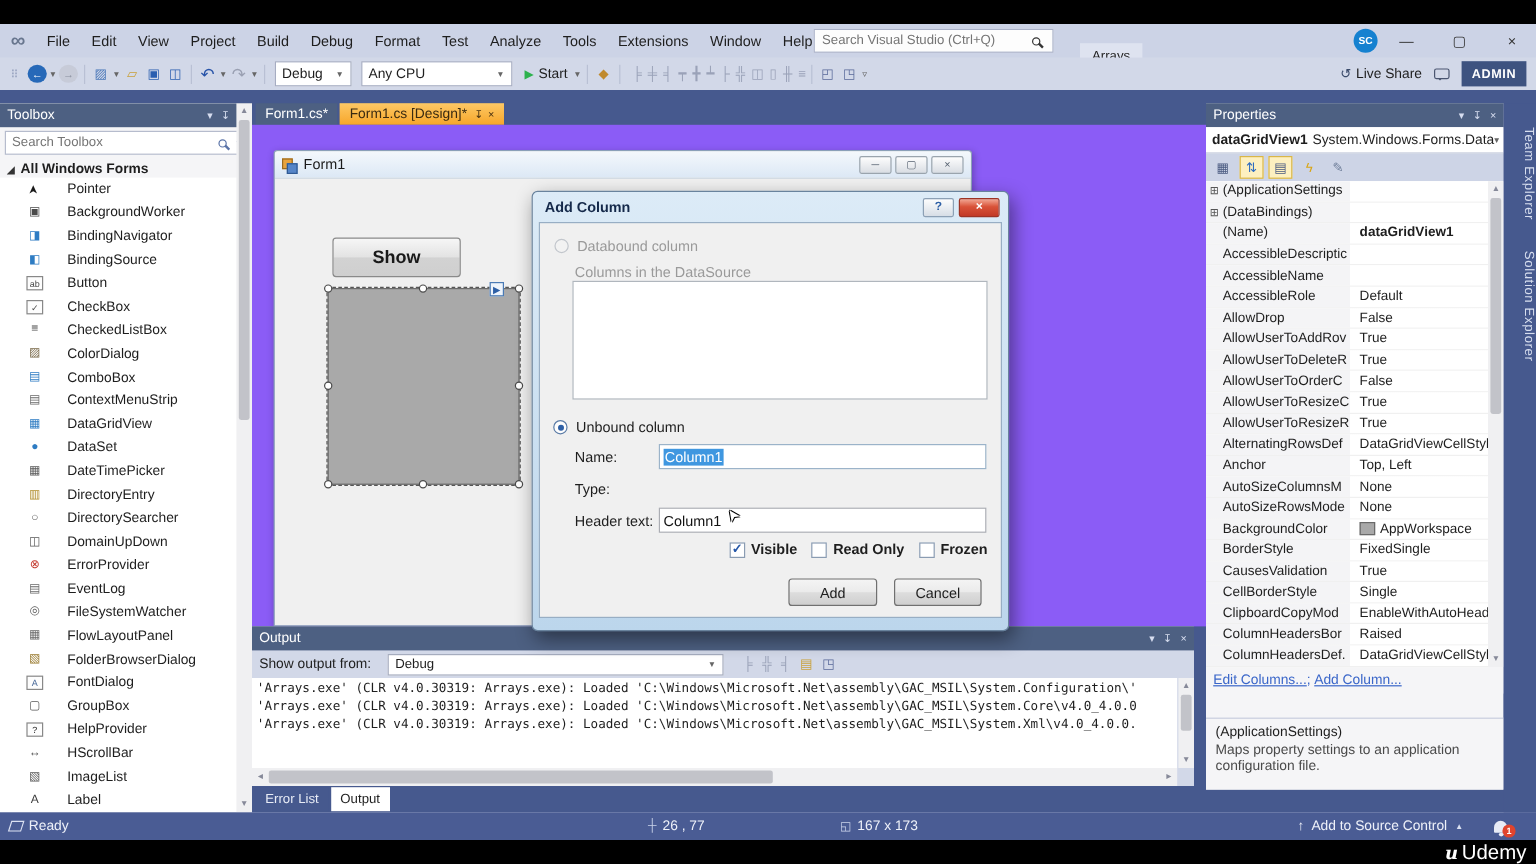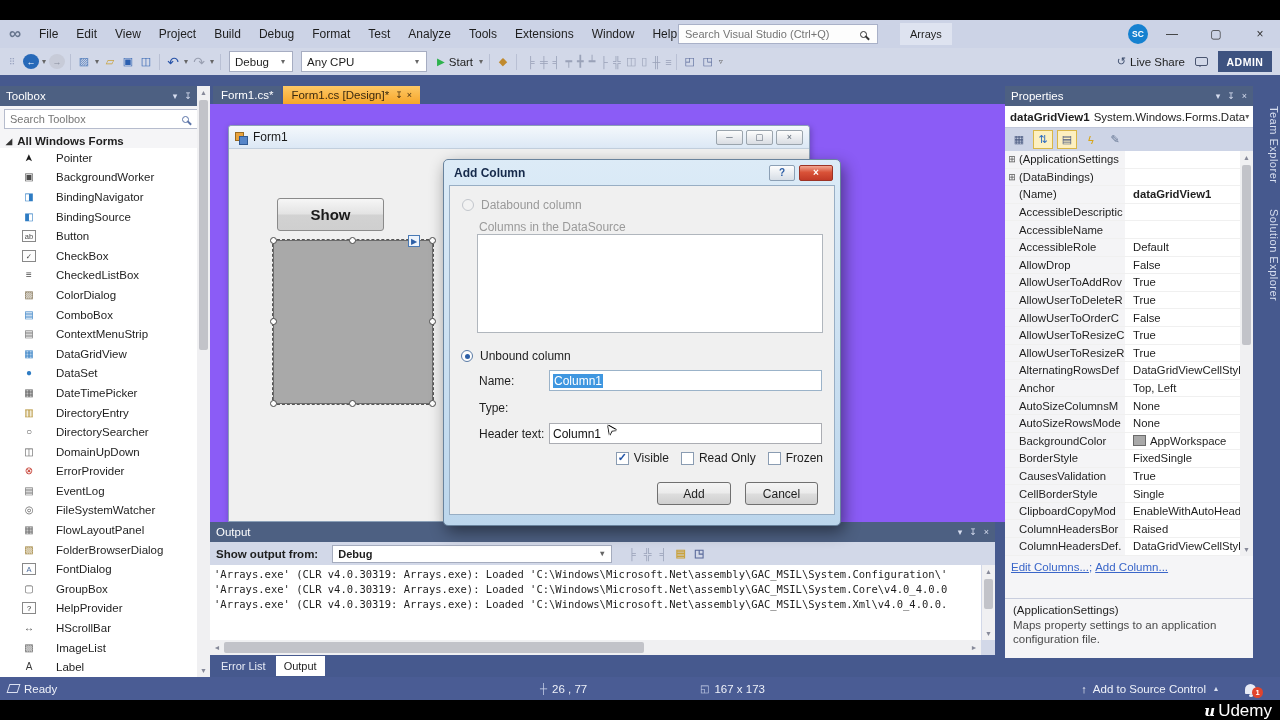--- a/index.html
+++ b/index.html
@@ -11,21 +11,21 @@
   
   .titlebar { position:absolute; left:0; top:0; width:1280px; height:28px; background:#ccd3e6; display:flex; align-items:center; }
   .vs-logo { width:30px; text-align:center; font-size:17px; color:#68768e; font-weight:bold; }
   .menubar { display:flex; height:100%; align-items:center; }
   .menu-item { padding:0 9px; font-size:12px; color:#1e1e1e; height:100%; display:flex; align-items:center; cursor:default; }
   .tb-search { position:absolute; left:678px; top:4px; width:200px; height:20px; background:#fdfdfd; border:1px solid #a9b1c8; display:flex; align-items:center; }
   .tb-search input { border:none; outline:none; flex:1; font-size:11px; color:#444; padding:0 6px; background:transparent; font-family:"Liberation Sans",sans-serif; }
   .mag { display:inline-block; width:7px; height:7px; border:1.5px solid currentColor; border-radius:50%; position:relative; flex:none; }
   .mag::after { content:""; position:absolute; width:5px; height:1.5px; background:currentColor; transform:rotate(45deg); right:-4px; bottom:-2px; }
   .tb-search .mag { color:#333; margin-right:10px; }
-  .project-chip { position:absolute; left:900px; top:3px; height:22px; padding:0 10px; background:#dee3f0; font-size:11px; color:#1e1e1e; display:flex; align-items:center; }
+  .project-chip { position:absolute; left:900px; top:16px; height:22px; padding:0 10px; background:#dee3f0; font-size:11px; color:#1e1e1e; display:flex; align-items:center; }
   .avatar { position:absolute; left:1128px; top:4px; width:20px; height:20px; border-radius:50%; background:#1581d0; color:#fff; font-size:8.5px; font-weight:bold; display:flex; align-items:center; justify-content:center; }
   .win-btn { position:absolute; top:0; width:40px; height:28px; display:flex; align-items:center; justify-content:center; font-size:12px; color:#333; }
   .win-min { left:1152px; } .win-max { left:1196px; } .win-close { left:1240px; }
 
   
   .toolbar { position:absolute; left:0; top:28px; width:1280px; height:27px; background:#d2d8e8; display:flex; align-items:center; font-size:12px; color:#1e1e1e; }
   .ti { display:inline-flex; align-items:center; justify-content:center; min-width:16px; height:20px; margin:0 1px; font-size:12px; }
   .grip { color:#9aa4c0; font-size:9px; letter-spacing:-2px; margin:0 3px; }
   .circ { width:15px; height:15px; border-radius:50%; display:inline-flex; align-items:center; justify-content:center; font-size:9px; color:#fff; }
   .circ.back { background:#2769b8; }
@@ -94,21 +94,21 @@
   .show-btn { position:absolute; left:48px; top:72px; width:107px; height:33px; background:linear-gradient(#f6f6f6,#e3e3e3 48%,#d2d2d2 52%,#cfcfcf); border:1px solid #8a8a8a; border-radius:3px; font-size:15px; font-weight:600; color:#1a1a1a; display:flex; align-items:center; justify-content:center; }
   .dgv { position:absolute; left:44px; top:114px; width:160px; height:164px; background:#a9a9a9; border:1px solid #6b6b6b; outline:1px dashed #555; }
   .handle { position:absolute; width:7px; height:7px; border-radius:50%; background:#fff; border:1px solid #4a4a4a; }
   .h-tl{left:-4px;top:-4px;} .h-tc{left:50%;margin-left:-4px;top:-4px;} .h-tr{right:-4px;top:-4px;}
   .h-ml{left:-4px;top:50%;margin-top:-4px;} .h-mr{right:-4px;top:50%;margin-top:-4px;}
   .h-bl{left:-4px;bottom:-4px;} .h-bc{left:50%;margin-left:-4px;bottom:-4px;} .h-br{right:-4px;bottom:-4px;}
   .smart-tag { position:absolute; right:12px; top:-6px; width:12px; height:12px; background:#eef4fb; border:1px solid #4a7ab5; color:#2d5fa6; font-size:8px; display:flex; align-items:center; justify-content:center; }
 
   
   .output-panel { position:absolute; left:210px; top:502px; width:785px; height:133px; background:#d2d8e8; }
-  .out-toolbar { height:23px; display:flex; align-items:center; padding:0 6px; gap:6px; font-size:11.5px; color:#1e1e1e;font-weight:bold; }
+  .out-toolbar { height:23px; display:flex; align-items:center; padding:0 6px; gap:6px; font-size:11.5px; color:#1e1e1e; }
   .out-combo { width:280px; height:18px; background:#fff; border:1px solid #a5acbe; display:flex; align-items:center; justify-content:space-between; padding:0 5px; font-size:11px; margin-left:8px; }
   .out-icons { display:flex; gap:8px; align-items:center; margin-left:10px; }
   .out-icons .glyph { font-size:11px; }
   .out-text { position:absolute; left:0; top:43px; right:14px; bottom:15px; background:#fff; overflow:hidden; padding:2px 4px; }
   .out-line { font-family:"DejaVu Sans Mono", monospace; font-size:10.5px; color:#1e1e1e; white-space:pre; line-height:15px; }
   .out-vscroll { top:43px; bottom:15px; }
   .out-vscroll .s-thumb { top:14px; height:30px; }
   .out-vscroll .s-down { position:absolute; bottom:0; left:0; right:0; }
   .out-hscroll { position:absolute; left:0; bottom:0; right:14px; height:15px; background:#f0f0f2; display:flex; align-items:center; }
   .out-hscroll .h-arrow { width:14px; text-align:center; font-size:7px; color:#868999; }
@@ -184,21 +184,21 @@
   .radio.selected { border-color:#5a7ba6; }
   .radio.selected::after { content:""; position:absolute; left:3px; top:3px; width:5px; height:5px; border-radius:50%; background:#2d5fa6; }
   .dlg-lbl { position:absolute; font-size:12px; color:#1e1e1e; }
   .dlg-lbl.disabled { color:#9a9a9a; }
   .dlg-listbox { position:absolute; left:27px; top:48px; width:346px; height:99px; background:#fff; border:1px solid #b0b6bd; }
   .dlg-input { position:absolute; height:21px; width:273px; left:99px; background:#fff; border:1px solid #9bb3c9; font-size:12px; color:#111; display:flex; align-items:center; padding:0 3px; font-family:"Liberation Sans",sans-serif; }
   .dlg-input input { border:none; outline:none; width:100%; font-size:12px; color:#111; font-family:"Liberation Sans",sans-serif; background:transparent; }
   .sel-text { background:#3f97e0; color:#fff; padding:0 1px; }
   .dlg-combo { position:absolute; left:99px; width:273px; height:21px; background:linear-gradient(#e7f0fa,#cfe0f2); border:1px solid #7a96b4; border-radius:2px; display:flex; align-items:center; justify-content:space-between; padding:0 6px; font-size:12px; color:#111; }
   .dlg-combo .caret { color:#333; }
-  .dlg-checks { position:absolute; left:0; top:265px; width:373px; display:flex; justify-content:flex-end; gap:12px; }
+  .dlg-checks { position:absolute; left:0; top:265px; width:373px; display:flex; justify-content:flex-end; gap:12px;font-weight:bold; }
   .dlg-check { display:flex; align-items:center; gap:5px; font-size:12px; color:#1e1e1e; }
   .dlg-check .box { width:13px; height:13px; background:#fff; border:1px solid #8a9cb2; position:relative; }
   .dlg-check.checked .box::after { content:"✓"; position:absolute; left:1px; top:-2px; color:#2456a8; font-size:11px; font-weight:bold; }
   .dlg-btn { position:absolute; top:296px; width:74px; height:23px; background:linear-gradient(#f4f4f4,#ebebeb 48%,#dddddd 52%,#cfcfcf); border:1px solid #707070; border-radius:3px; font-size:12px; color:#1e1e1e; display:flex; align-items:center; justify-content:center; }
   .dlg-add { left:207px; } .dlg-cancel { left:295px; width:73px; }
   .cursor-arrow { position:absolute; left:155px; top:236px; font-size:13px; color:#fff; transform:rotate(-125deg); text-shadow:-1px 0 #000, 1px 0 #000, 0 -1px #000, 0 1px #000; z-index:5; }
 </style>
 </head>
 <body>
 

